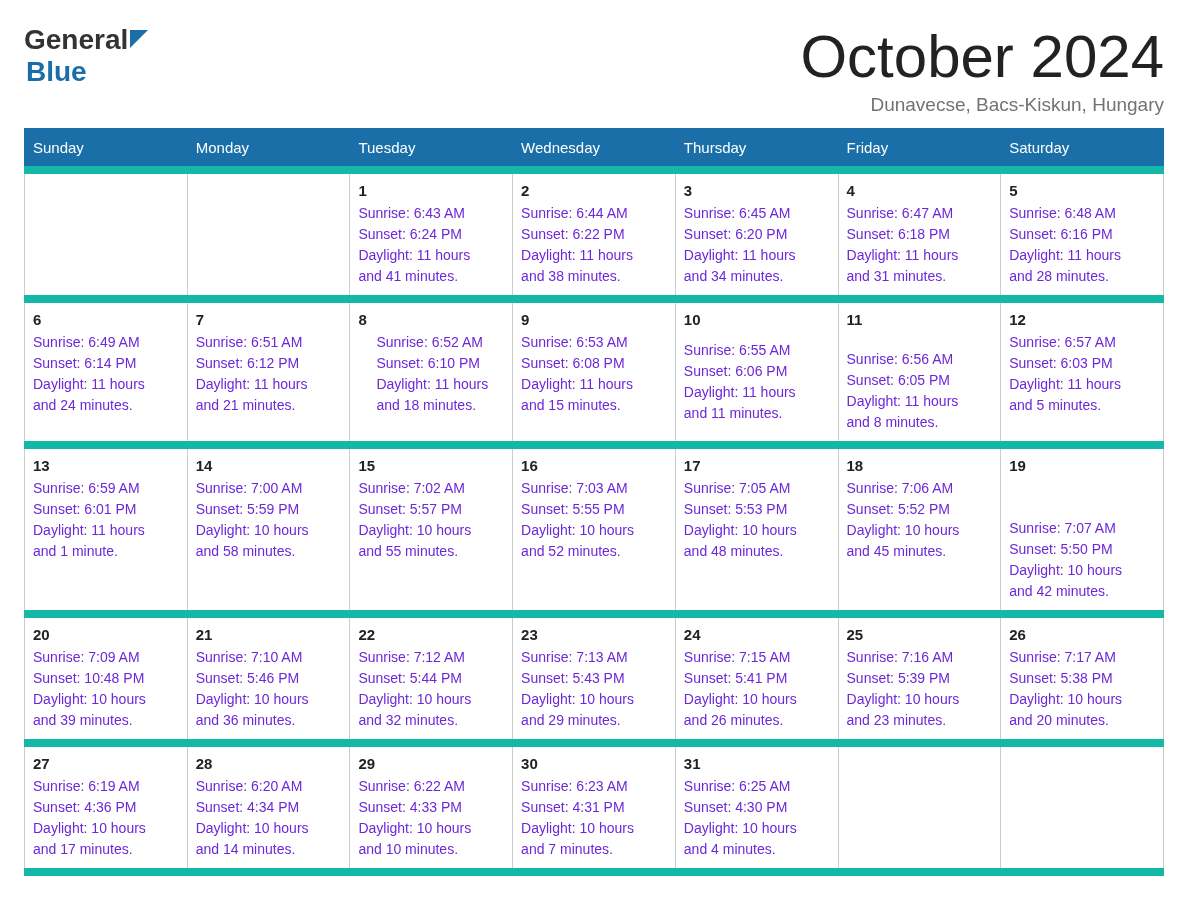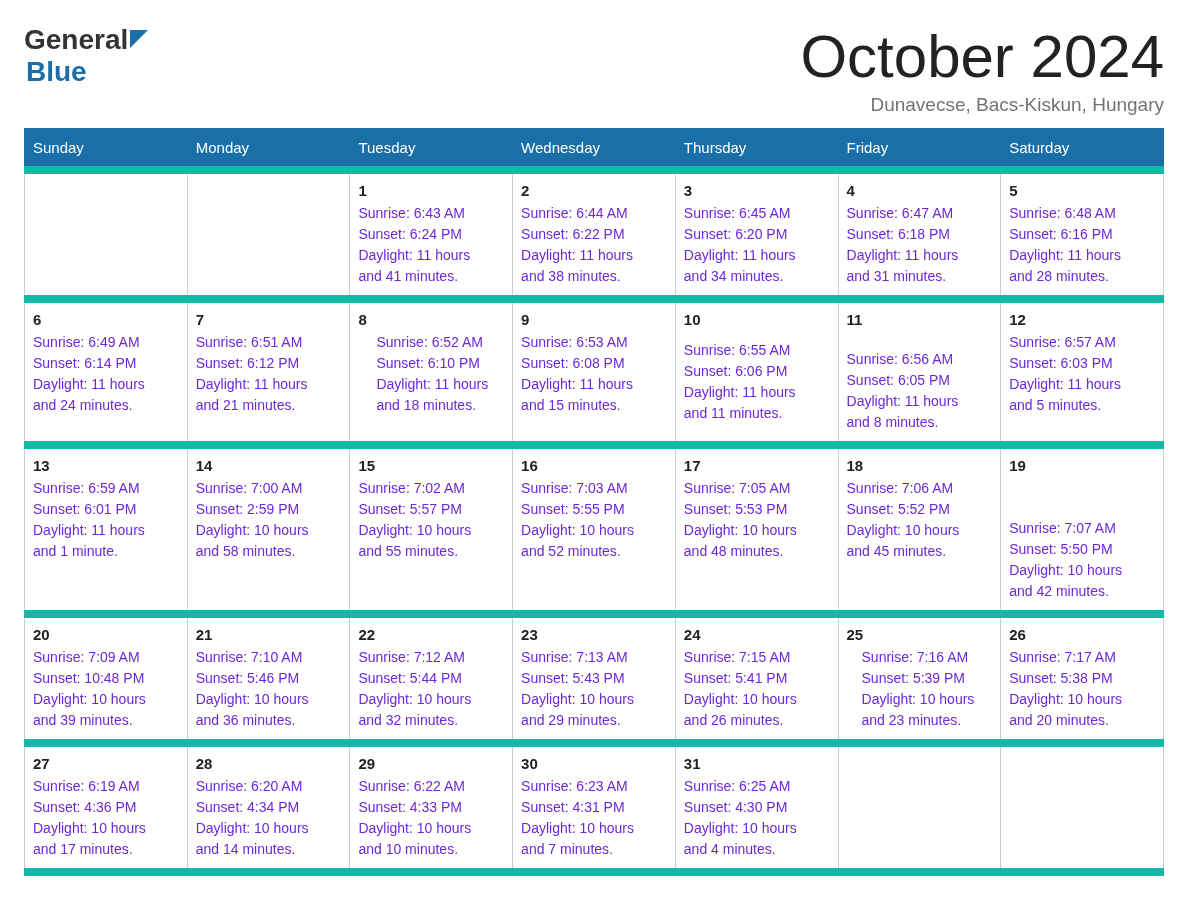--- a/index.html
+++ b/index.html
@@ -208,21 +208,21 @@
         <td>
           <span class="day-number">13</span>
           <div class="day-info" style="white-space: pre-line;">Sunrise: 6:59 AM
 Sunset: 6:01 PM
 Daylight: 11 hours
 and 1 minute.</div>
         </td>
         <td>
           <span class="day-number">14</span>
           <div class="day-info" style="white-space: pre-line;">Sunrise: 7:00 AM
-Sunset: 2:59 PM
+Sunset: 5:59 PM
 Daylight: 10 hours
 and 58 minutes.</div>
         </td>
         <td>
           <span class="day-number">15</span>
           <div class="day-info" style="white-space: pre-line;">Sunrise: 7:02 AM
 Sunset: 5:57 PM
 Daylight: 10 hours
 and 55 minutes.</div>
         </td>
@@ -286,21 +286,21 @@
         </td>
         <td>
           <span class="day-number">24</span>
           <div class="day-info" style="white-space: pre-line;">Sunrise: 7:15 AM
 Sunset: 5:41 PM
 Daylight: 10 hours
 and 26 minutes.</div>
         </td>
         <td>
           <span class="day-number">25</span>
-          <div class="day-info" style="white-space: pre-line; margin-left: 15px;">Sunrise: 7:16 AM
+          <div class="day-info" style="white-space: pre-line;">Sunrise: 7:16 AM
 Sunset: 5:39 PM
 Daylight: 10 hours
 and 23 minutes.</div>
         </td>
         <td>
           <span class="day-number">26</span>
           <div class="day-info" style="white-space: pre-line;">Sunrise: 7:17 AM
 Sunset: 5:38 PM
 Daylight: 10 hours
 and 20 minutes.</div>

